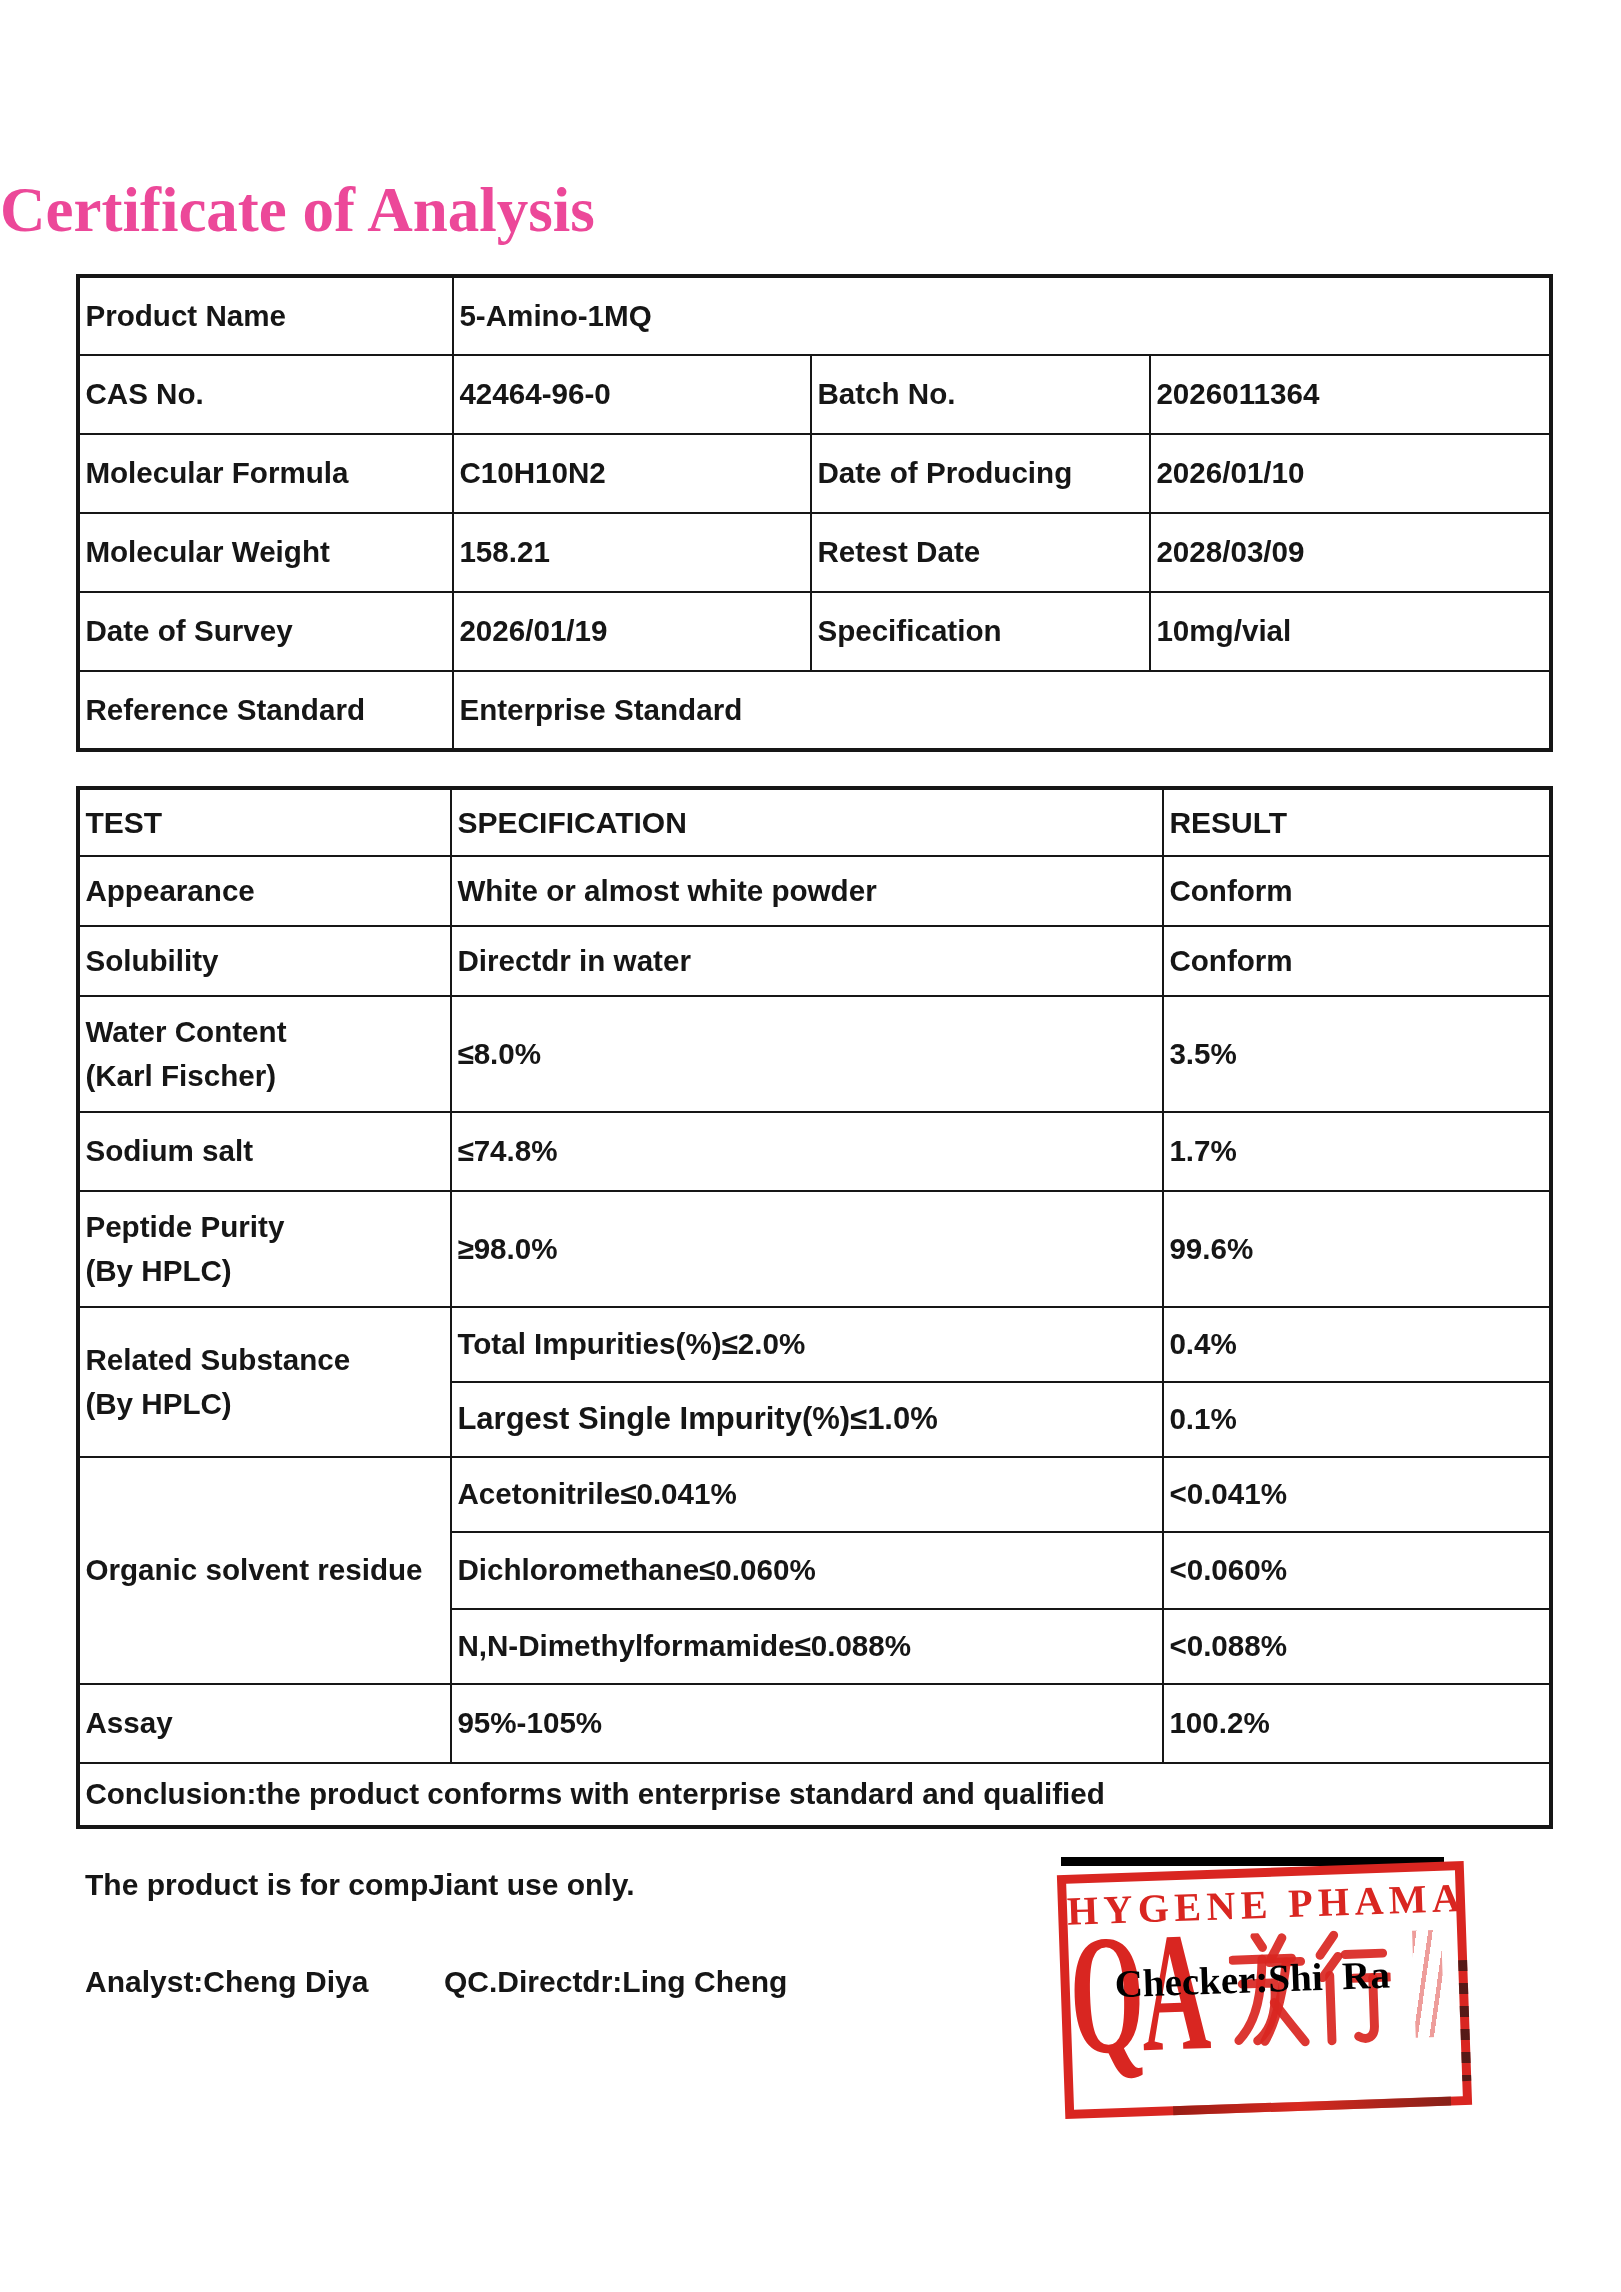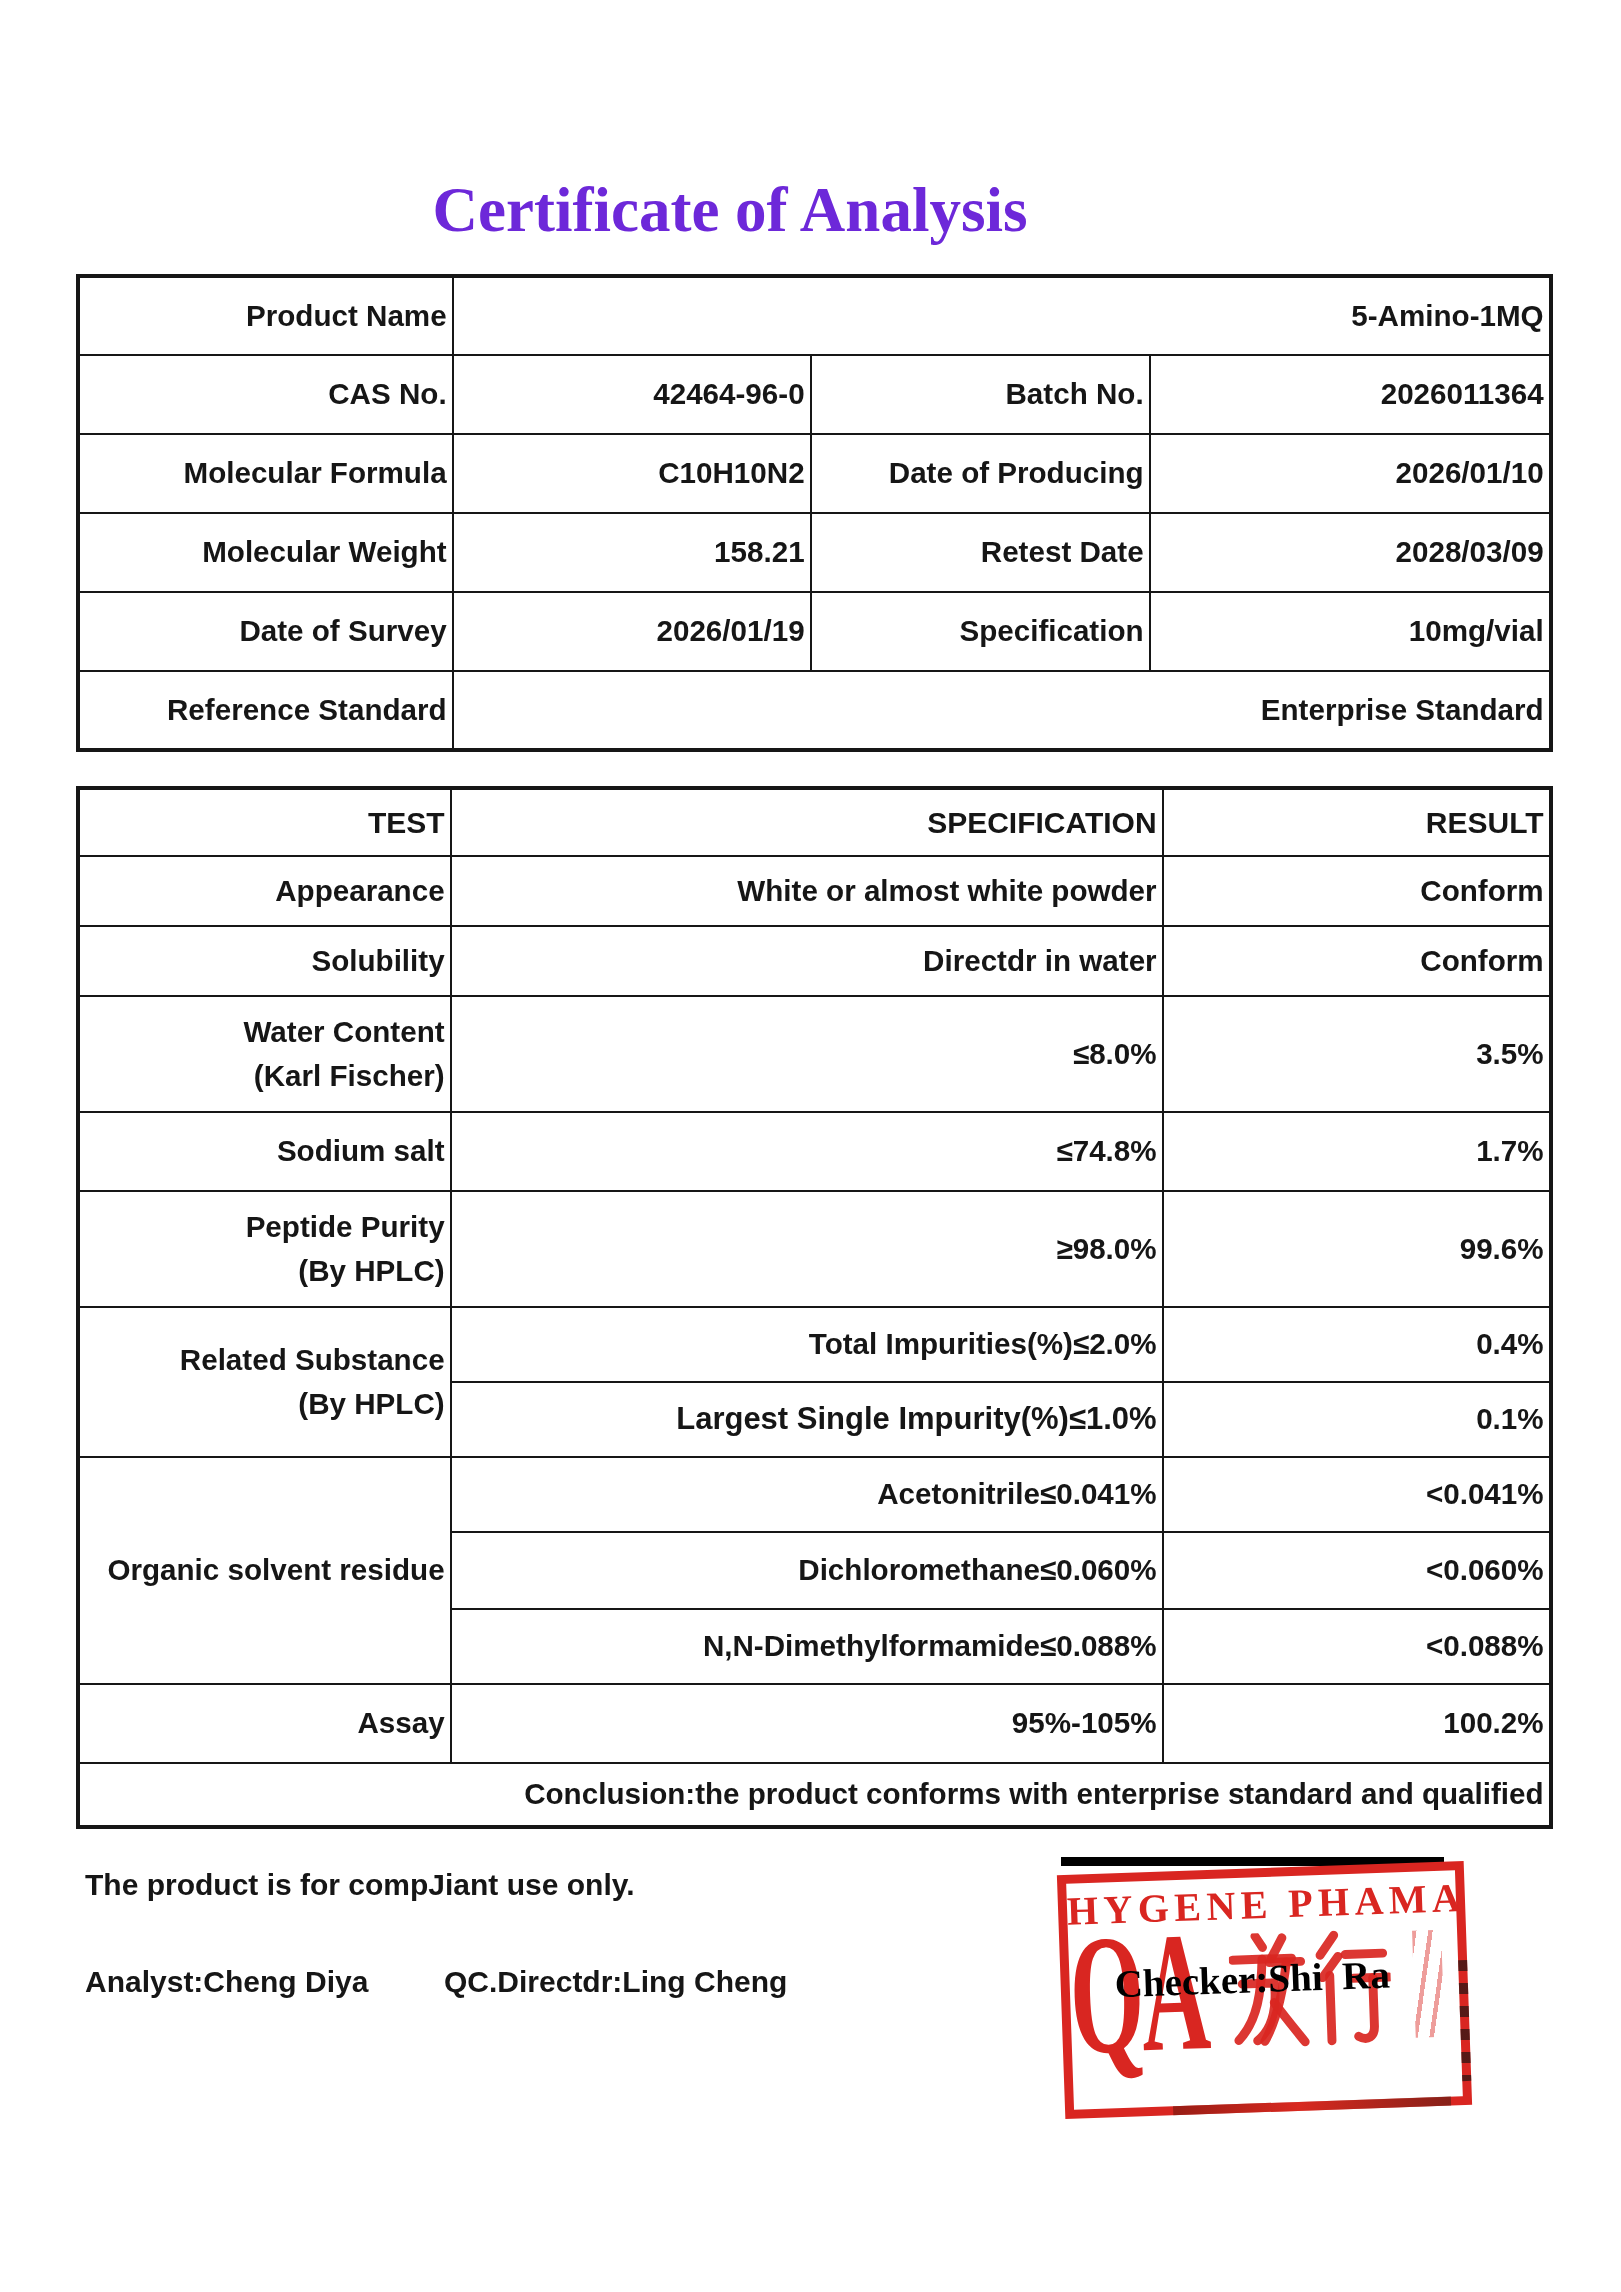--- a/index.html
+++ b/index.html
@@ -1,23 +1,23 @@
 <!DOCTYPE html>
 <html style="--stamp-red: #d92621;font-size:14.3px"><head>
 <meta charset="utf-8">
 <style>
   html,body{margin:0;padding:0;background:#fff;}
   :root{--ink:#161616;--stamp-red:#d92621;}
   .page{position:relative;width:1621px;height:2293px;background:#ffffff;overflow:hidden;
         font-family:"Liberation Sans",sans-serif;font-weight:bold;color:var(--ink);}
-  .title{position:absolute;top:177px;left:0;width:1460px;text-align:center;
-         font-family:"Liberation Serif",serif;font-size:63px;font-weight:bold;color:#6d28d9;line-height:1.05;}
+  .title{position:absolute;top:177px;left:0;width:1460px;text-align:left;
+         font-family:"Liberation Serif",serif;font-size:63px;font-weight:bold;color:#ec4899;line-height:1.05;}
   table.tbl{position:absolute;border-collapse:collapse;table-layout:fixed;
             border:4.5px solid var(--ink);}
-  table.tbl td{border:2.7px solid var(--ink);text-align:right;vertical-align:middle;
+  table.tbl td{border:2.7px solid var(--ink);text-align:left;vertical-align:middle;
                font-size:29.6px;font-weight:bold;padding:0 5.4px;line-height:1.45;}
   table.info{left:76px;top:274px;width:1473px;}
   table.info tr{height:79px;}
   table.results{left:76px;top:786px;width:1473px;padding-left:24px;}
   td.conclusion{font-size:27px;}
   .twoline div{line-height:1.5;}
   .note{position:absolute;left:85px;top:1868px;font-size:30px;}
   .sig{position:absolute;top:1965px;font-size:30px;}
   .sig.analyst{left:85px;}
   .sig.qc{left:444px;}

